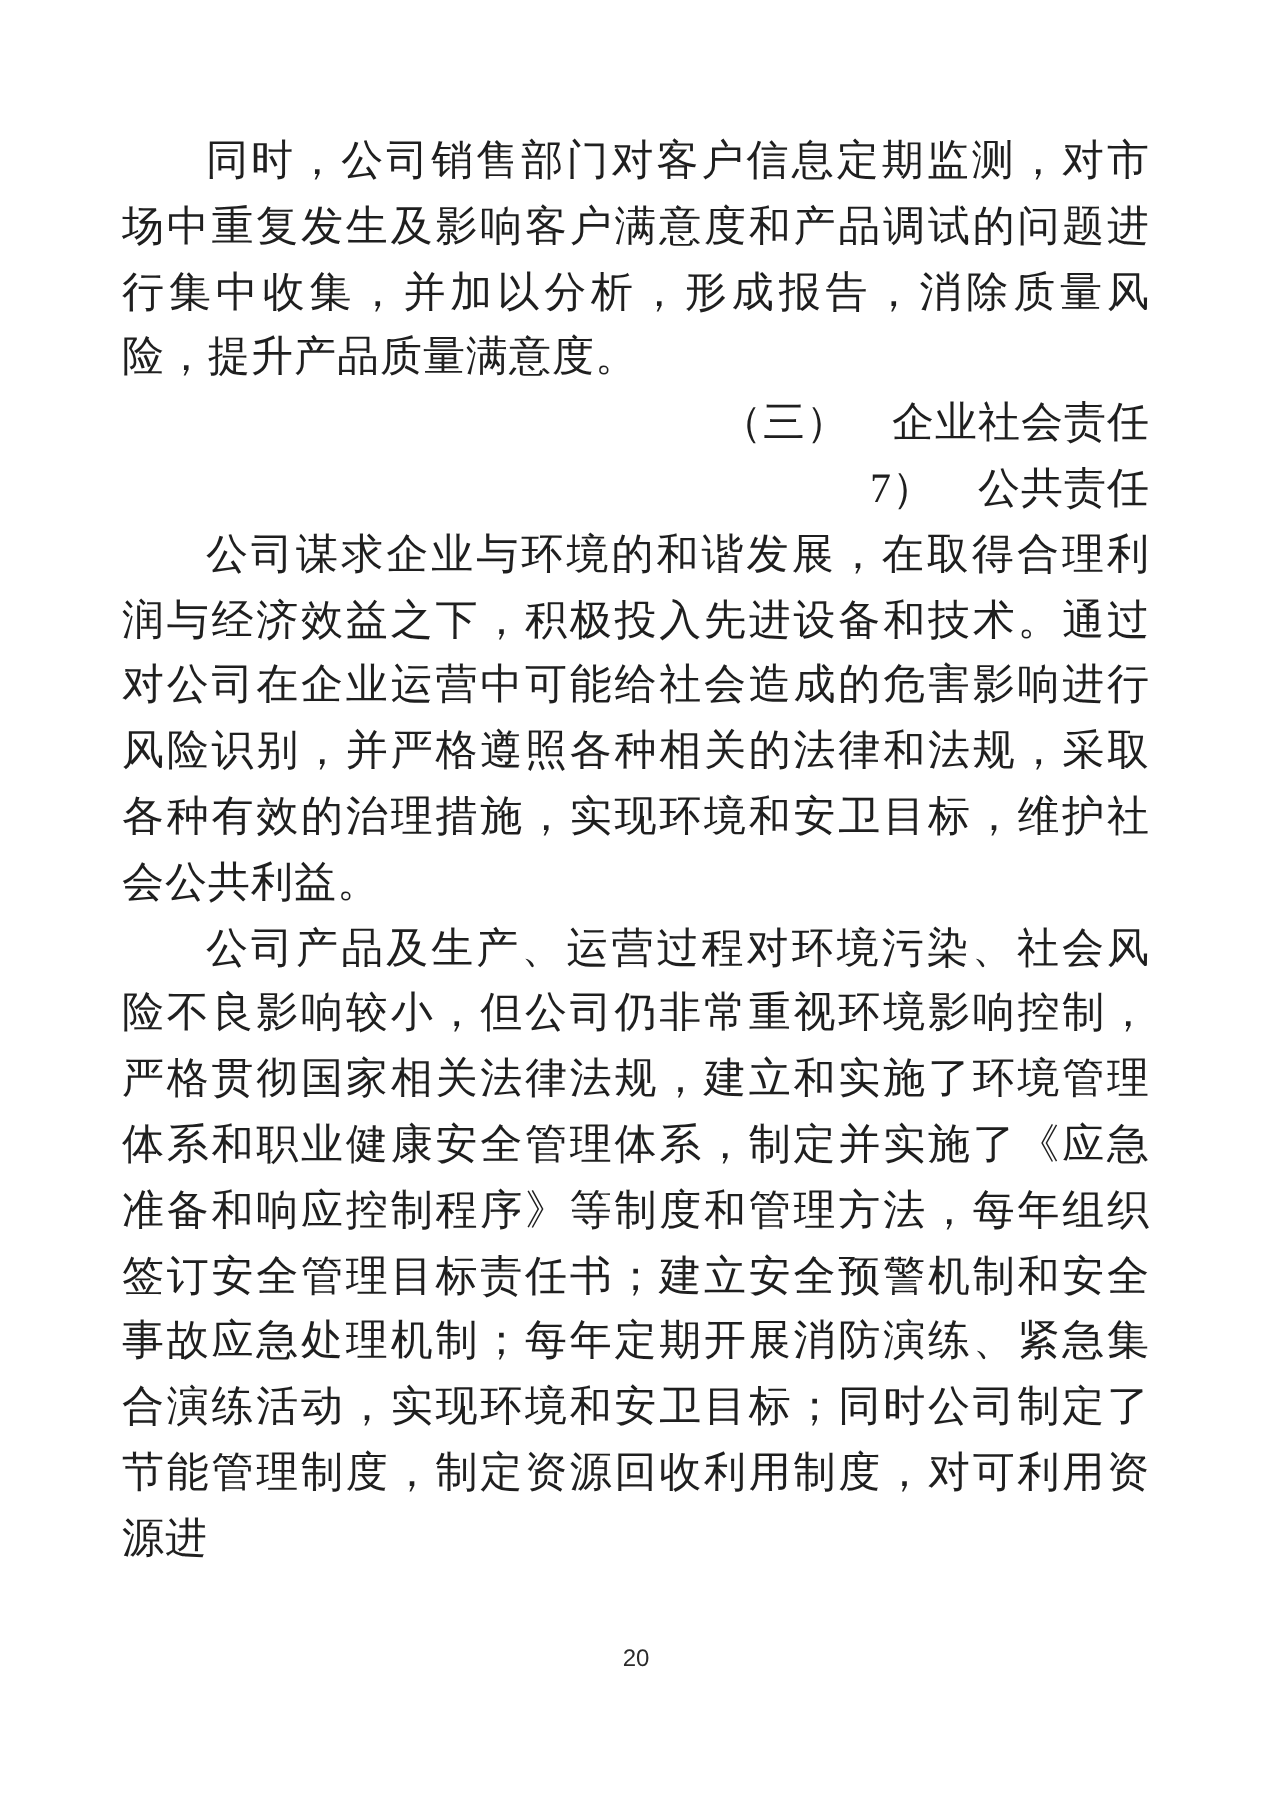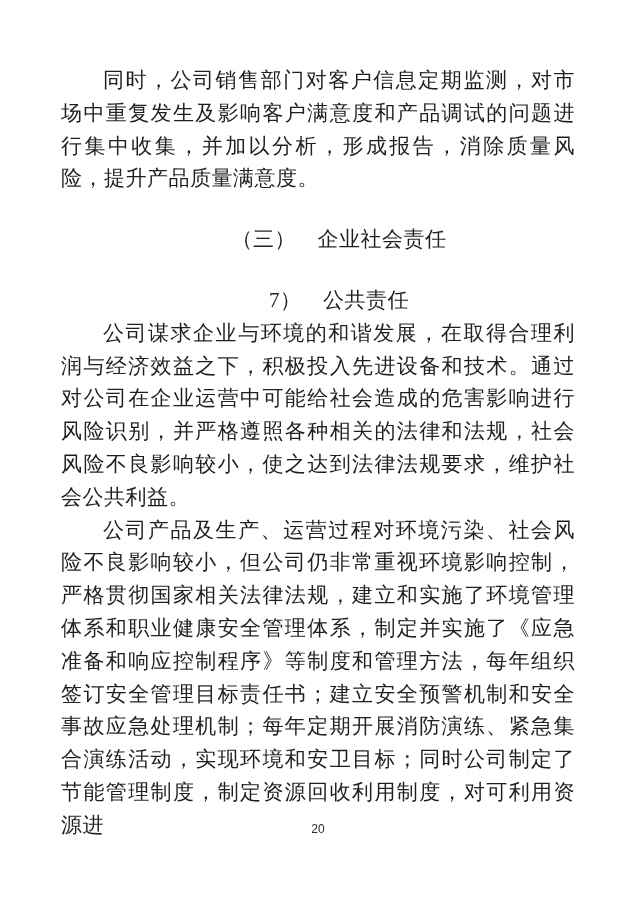--- a/index.html
+++ b/index.html
@@ -33,39 +33,38 @@
     text-justify: inter-character;
     word-break: break-all;
     letter-spacing: 0.5px;
   }
   .doc-content p {
     margin: 0;
     padding: 0;
     text-indent: 2em;
   }
   .doc-content p.heading {
-    text-align: center;
-    margin-top: 28px;
+    text-align: right;
   }
   .page-number {
     position: absolute;
     left: 0;
     top: 822px;
     width: 636px;
     text-align: center;
     font-size: 12px;
     color: #2a2a2a;
     font-family: "Liberation Sans", "DejaVu Sans", sans-serif;
   }
 </style>
 </head>
 <body>
 
 <div class="doc-page">
   <div class="doc-content">
     <p class="paragraph">同时，公司销售部门对客户信息定期监测，对市场中重复发生及影响客户满意度和产品调试的问题进行集中收集，并加以分析，形成报告，消除质量风险，提升产品质量满意度。</p>
     <p class="heading">（三）　企业社会责任</p>
     <p class="heading">7）　公共责任</p>
-    <p class="paragraph">公司谋求企业与环境的和谐发展，在取得合理利润与经济效益之下，积极投入先进设备和技术。通过对公司在企业运营中可能给社会造成的危害影响进行风险识别，并严格遵照各种相关的法律和法规，社会风险不良影响较小，使之达到法律法规要求，维护社会公共利益。</p>
+    <p class="paragraph">公司谋求企业与环境的和谐发展，在取得合理利润与经济效益之下，积极投入先进设备和技术。通过对公司在企业运营中可能给社会造成的危害影响进行风险识别，并严格遵照各种相关的法律和法规，采取各种有效的治理措施，实现环境和安卫目标，维护社会公共利益。</p>
     <p class="paragraph">公司产品及生产、运营过程对环境污染、社会风险不良影响较小，但公司仍非常重视环境影响控制，严格贯彻国家相关法律法规，建立和实施了环境管理体系和职业健康安全管理体系，制定并实施了《应急准备和响应控制程序》等制度和管理方法，每年组织签订安全管理目标责任书；建立安全预警机制和安全事故应急处理机制；每年定期开展消防演练、紧急集合演练活动，实现环境和安卫目标；同时公司制定了节能管理制度，制定资源回收利用制度，对可利用资源进</p>
   </div>
   <div class="page-number">20</div>
 </div>
 
 </body></html>

